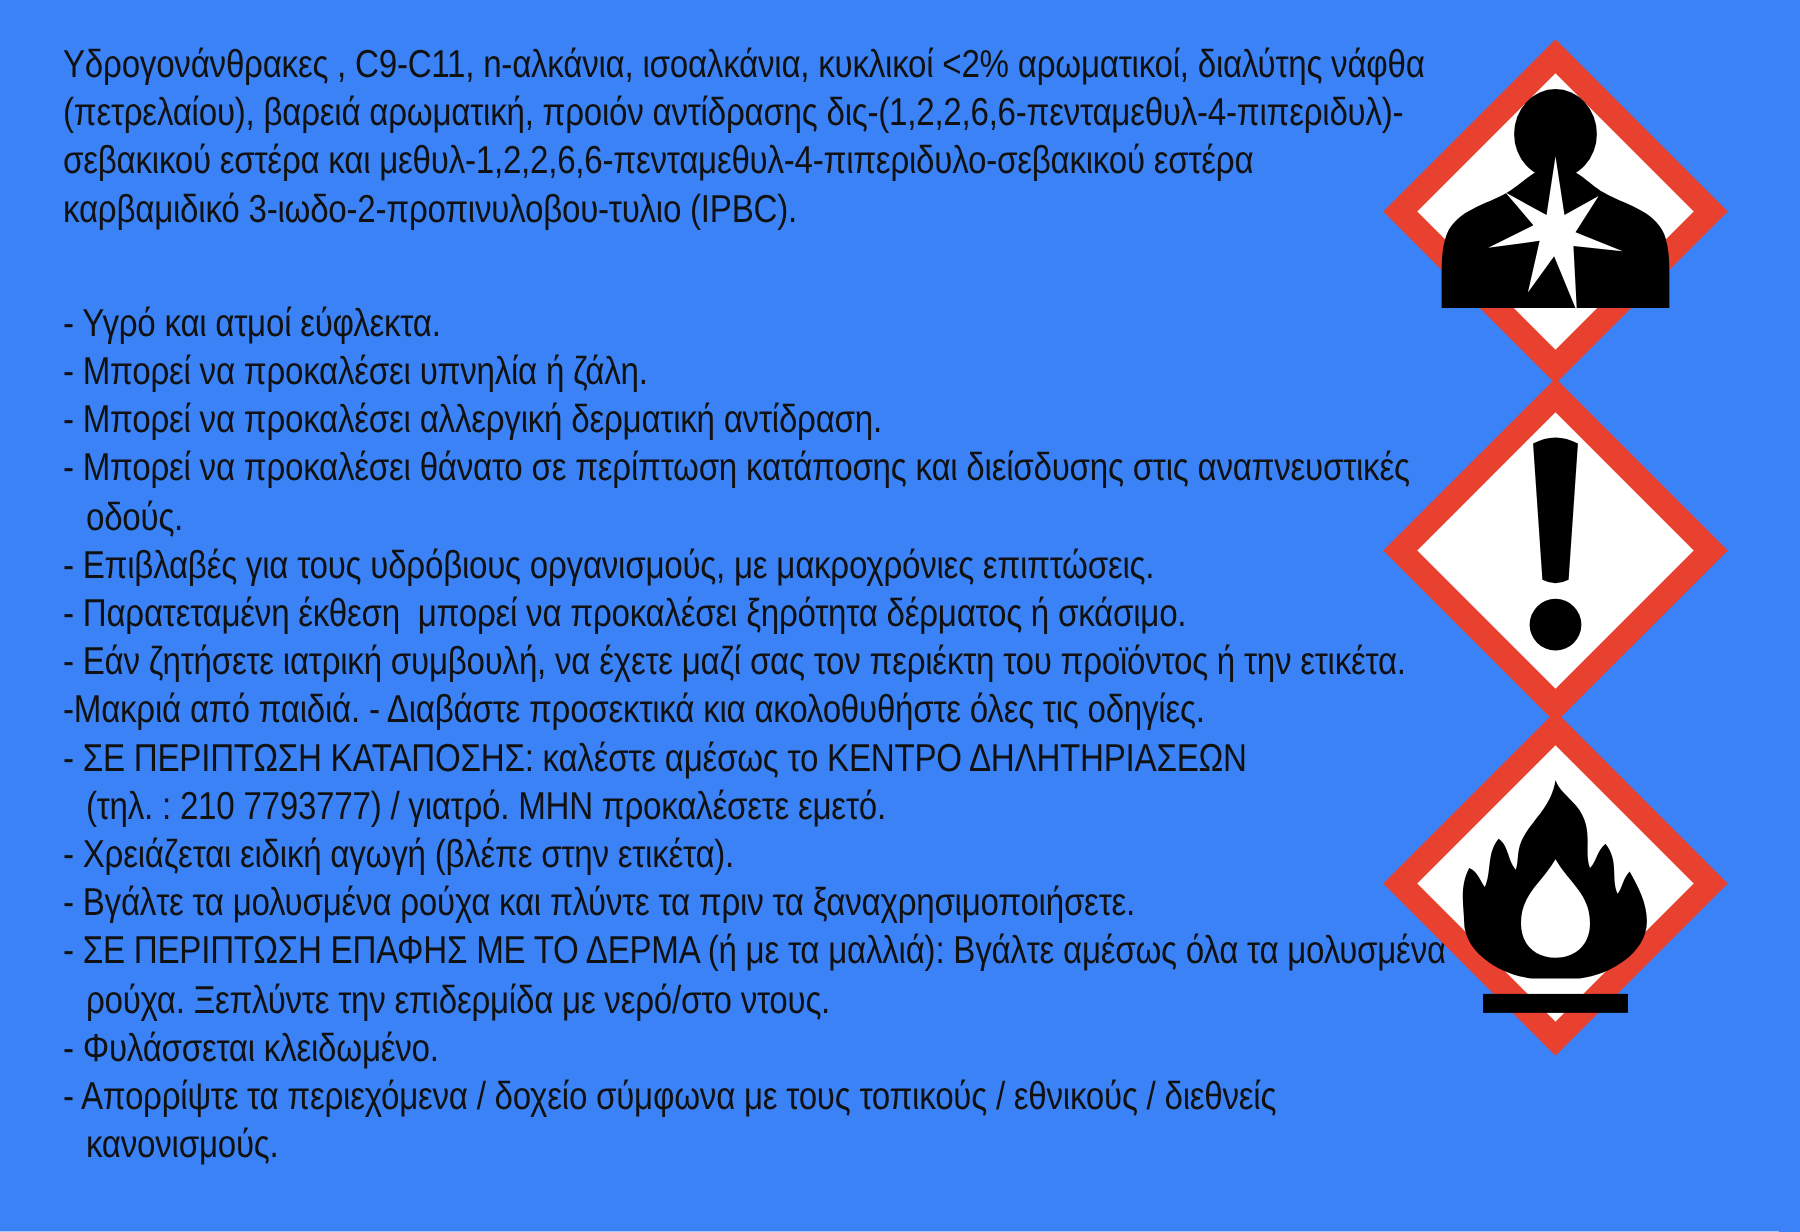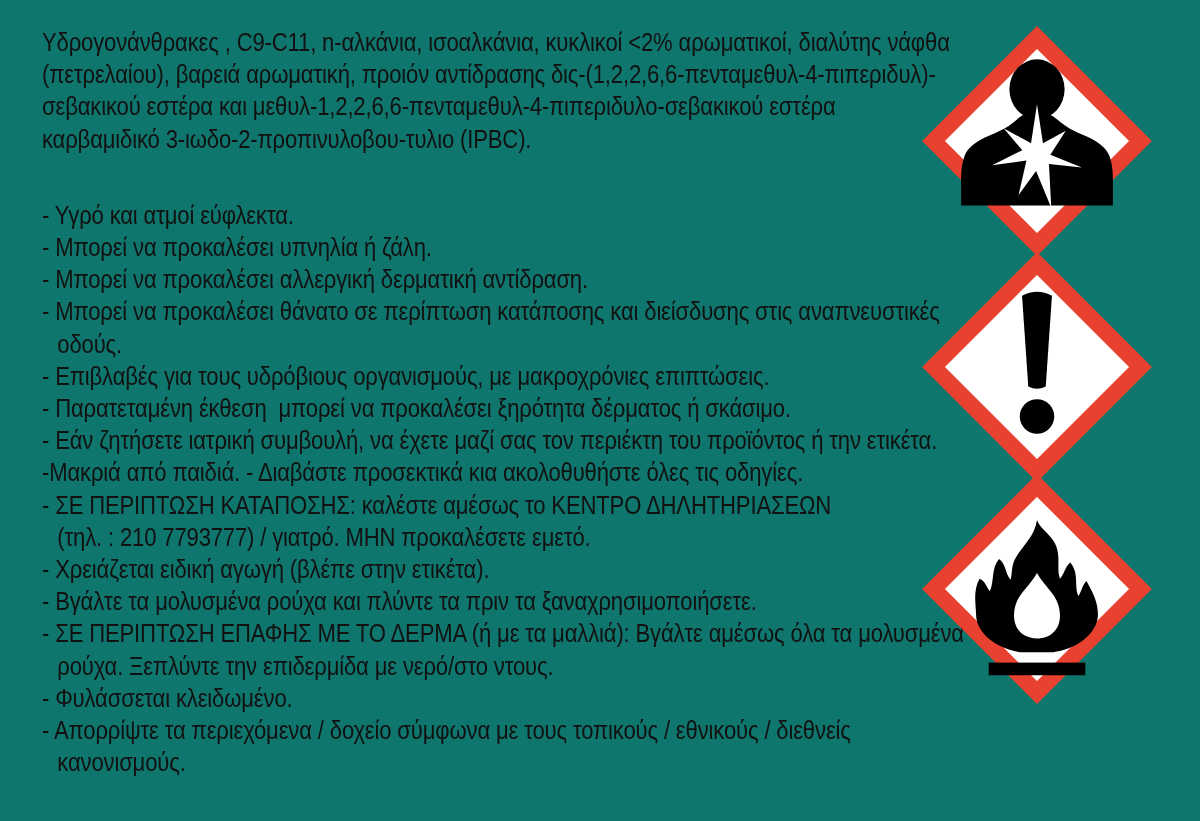--- a/index.html
+++ b/index.html
@@ -1,19 +1,19 @@
 <!DOCTYPE html>
 <html><head>
 <meta charset="utf-8">
 <style>
   * { margin: 0; padding: 0; box-sizing: border-box; }
   html, body { width: 1200px; height: 821px; background: #ffffff; overflow: hidden; }
   body { font-family: "Liberation Sans", sans-serif; color: #111111; position: relative; }
 
-  .page { position: absolute; inset: 0; background: #0f766e; text-decoration: underline; }
+  .page { position: absolute; inset: 0; background: #3b82f6; text-decoration: underline; }
 
   
   .text-col {
     position: absolute;
     left: 42px;
     top: 26px;
     width: 1130px;
     transform: scaleX(0.85);
     transform-origin: 0 0;
     font-size: 26px;

